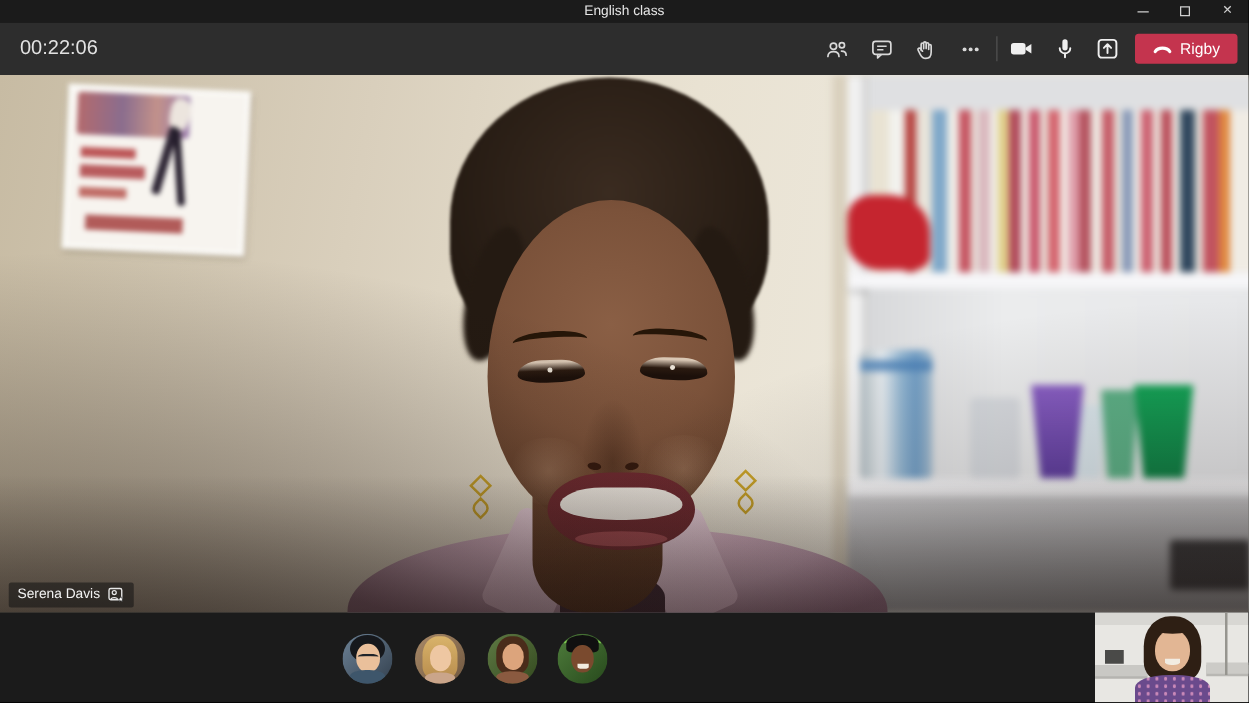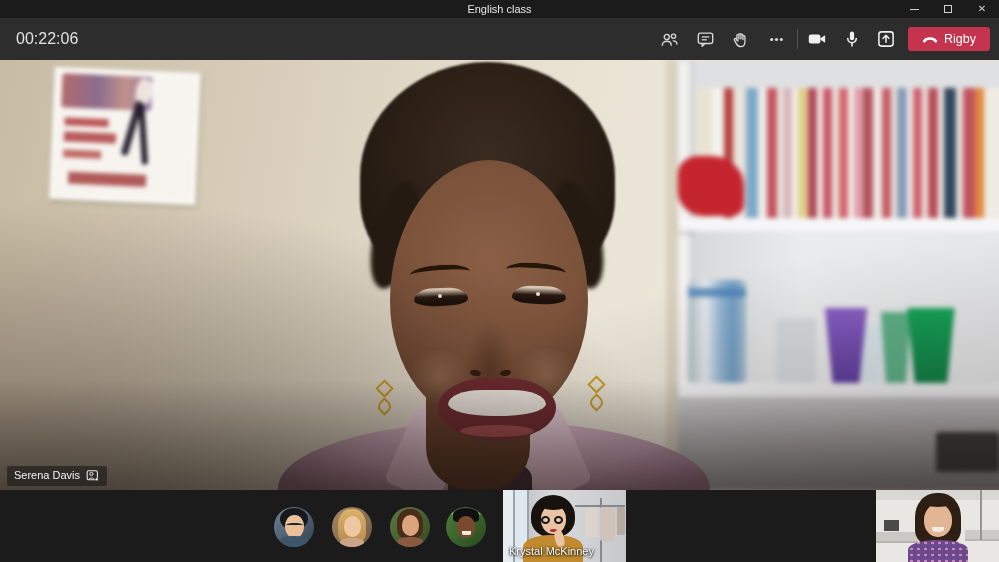--- a/index.html
+++ b/index.html
@@ -402,37 +402,20 @@
         <div class="body"></div>
     </div>
     <div class="avatar av4" style="left:446px">
       <div class="bg"></div>
         <div class="band"></div>
         <div class="hairb"></div>
         <div class="faceb"></div>
         <div class="smileb"></div>
     </div>
 
-    <div class="tile t1">
-      <div class="windowp"></div>
-        <div class="pole"></div>
-        <div class="bar"></div>
-      <div class="cl1"></div>
-        <div class="cl2"></div>
-        <div class="cl3"></div>
-      <div class="khair"></div>
-        <div class="kface"></div>
-        <div class="kbang"></div>
-      <div class="kg1"></div>
-        <div class="kg2"></div>
-        <div class="klip"></div>
-      <div class="kbody"></div>
-        <div class="khand"></div>
-      <div class="vname">Krystal McKinney</div>
-    </div>
 
 
 
     <div class="tile t4">
       <div class="deskl"></div>
         <div class="deskr"></div>
         <div class="mon"></div>
         <div class="framev"></div>
       <div class="ohair"></div>
         <div class="oface"></div>

